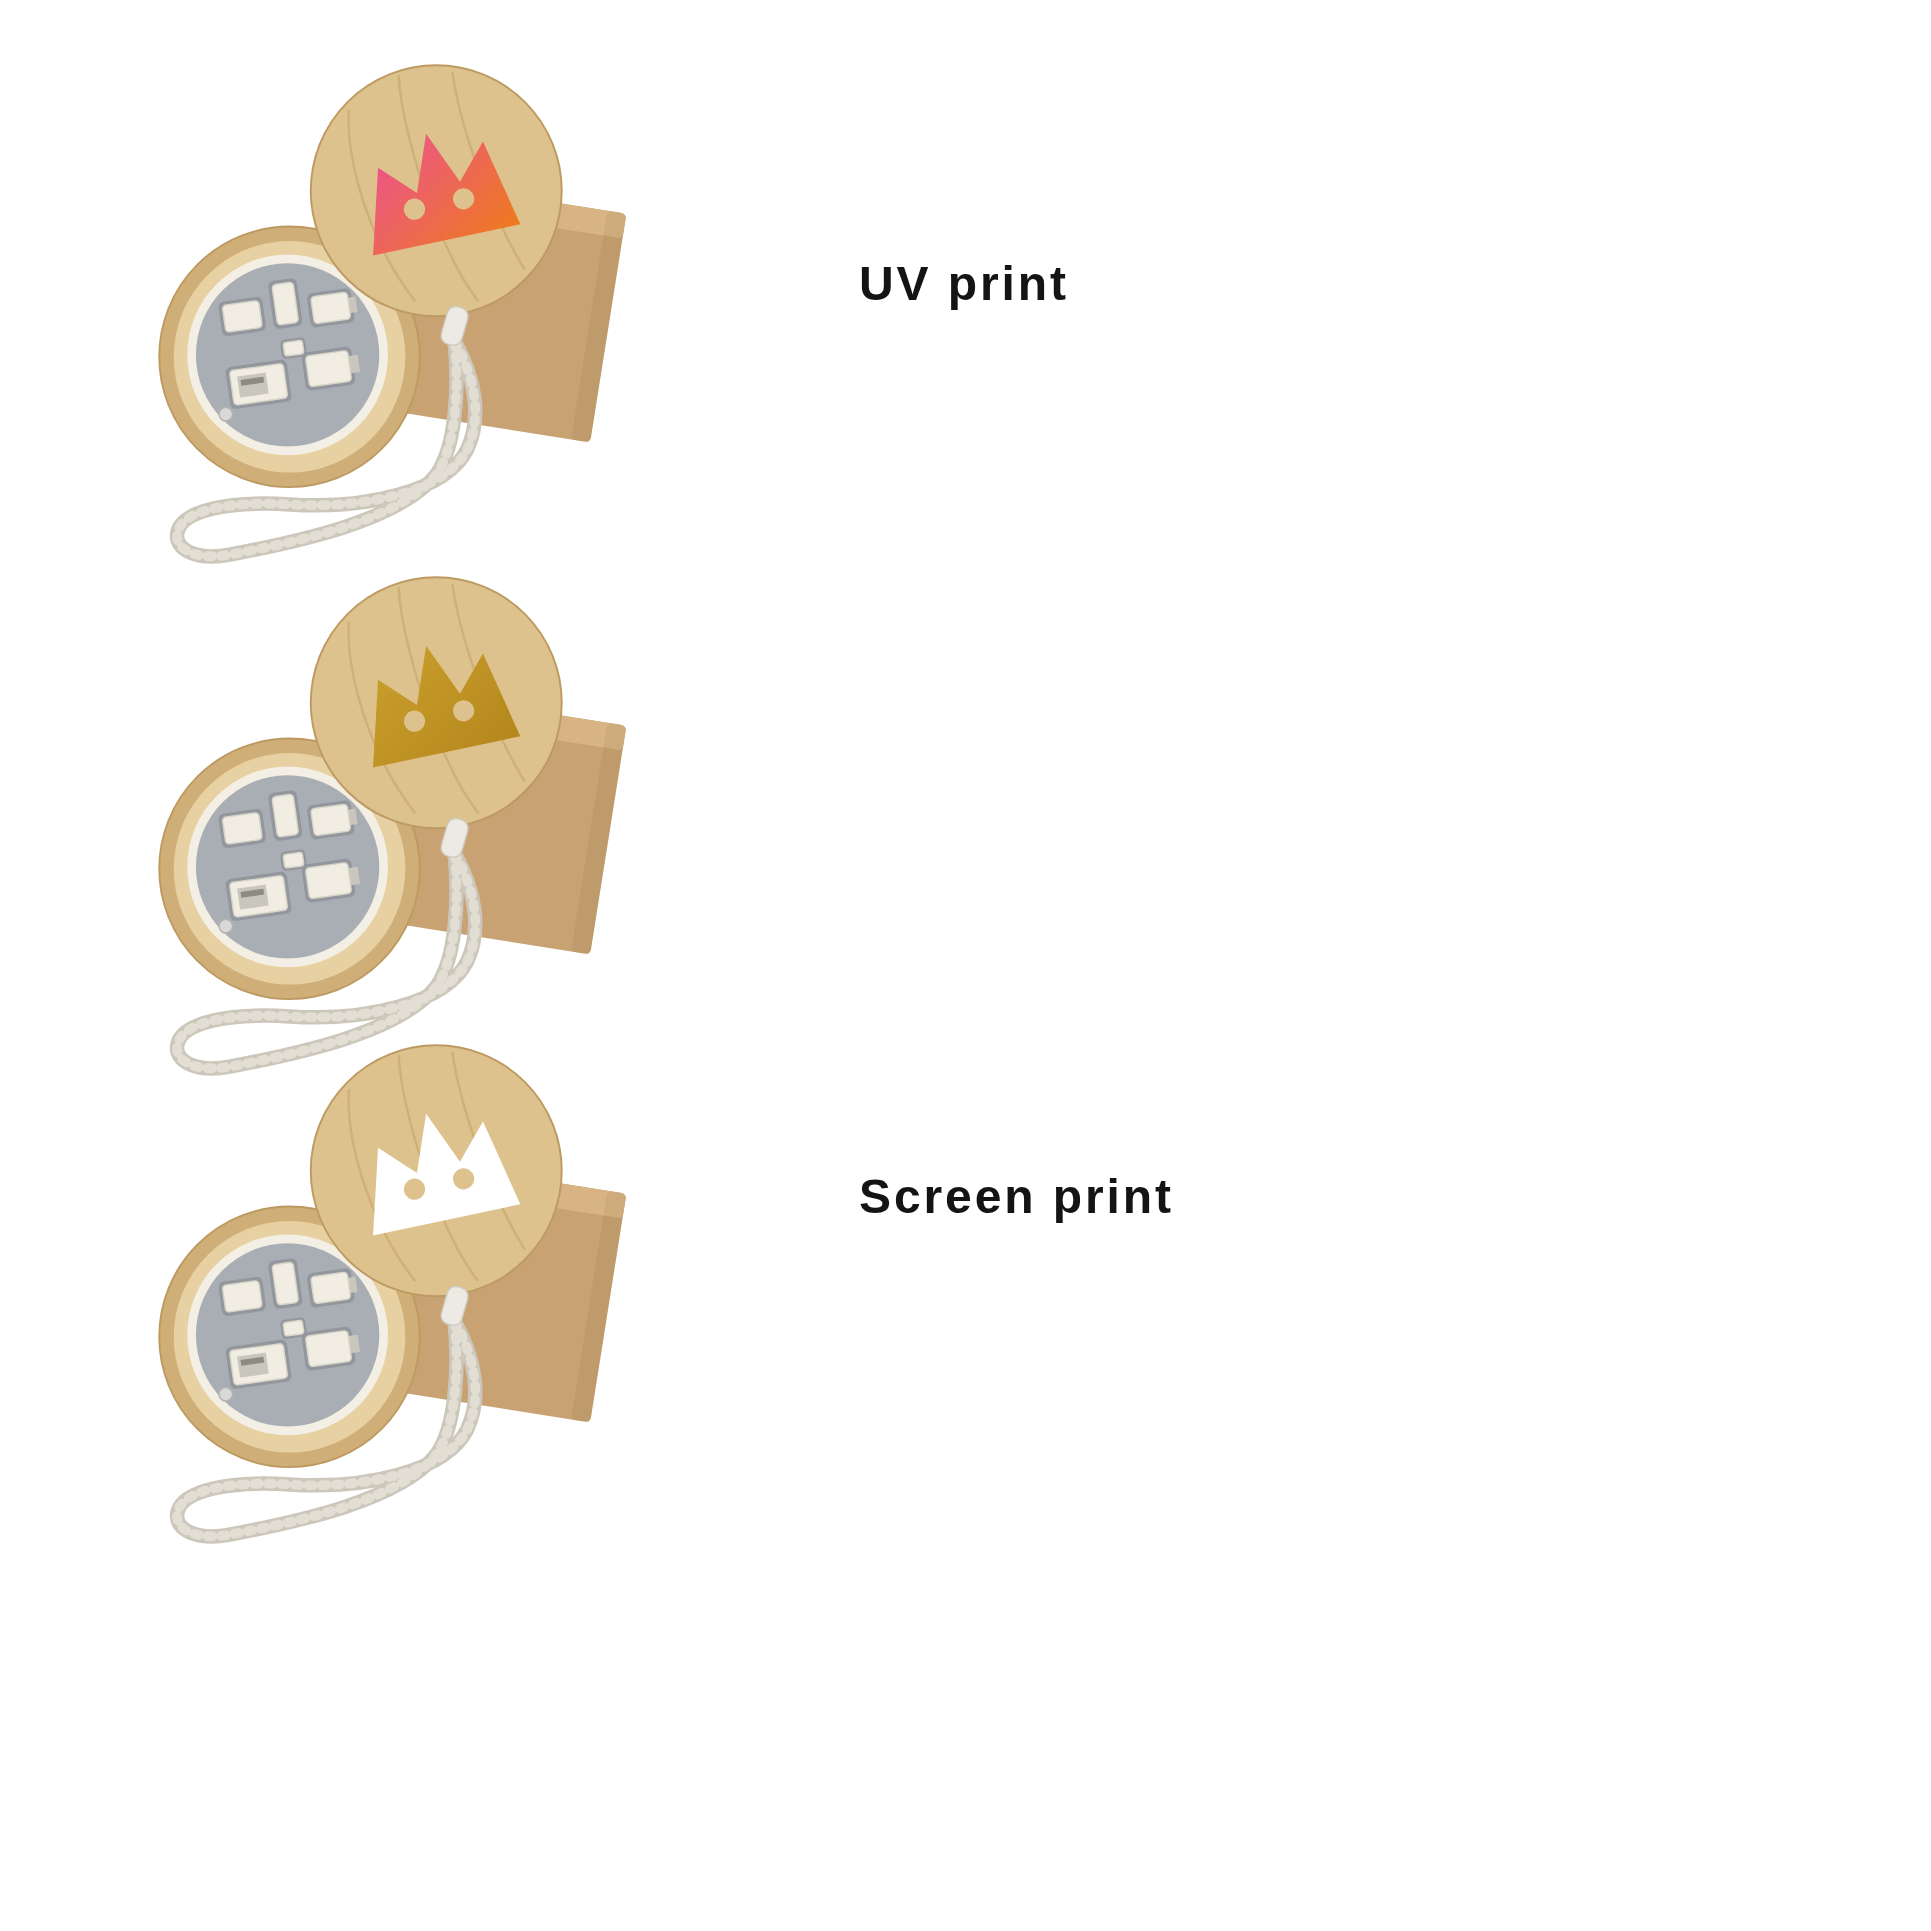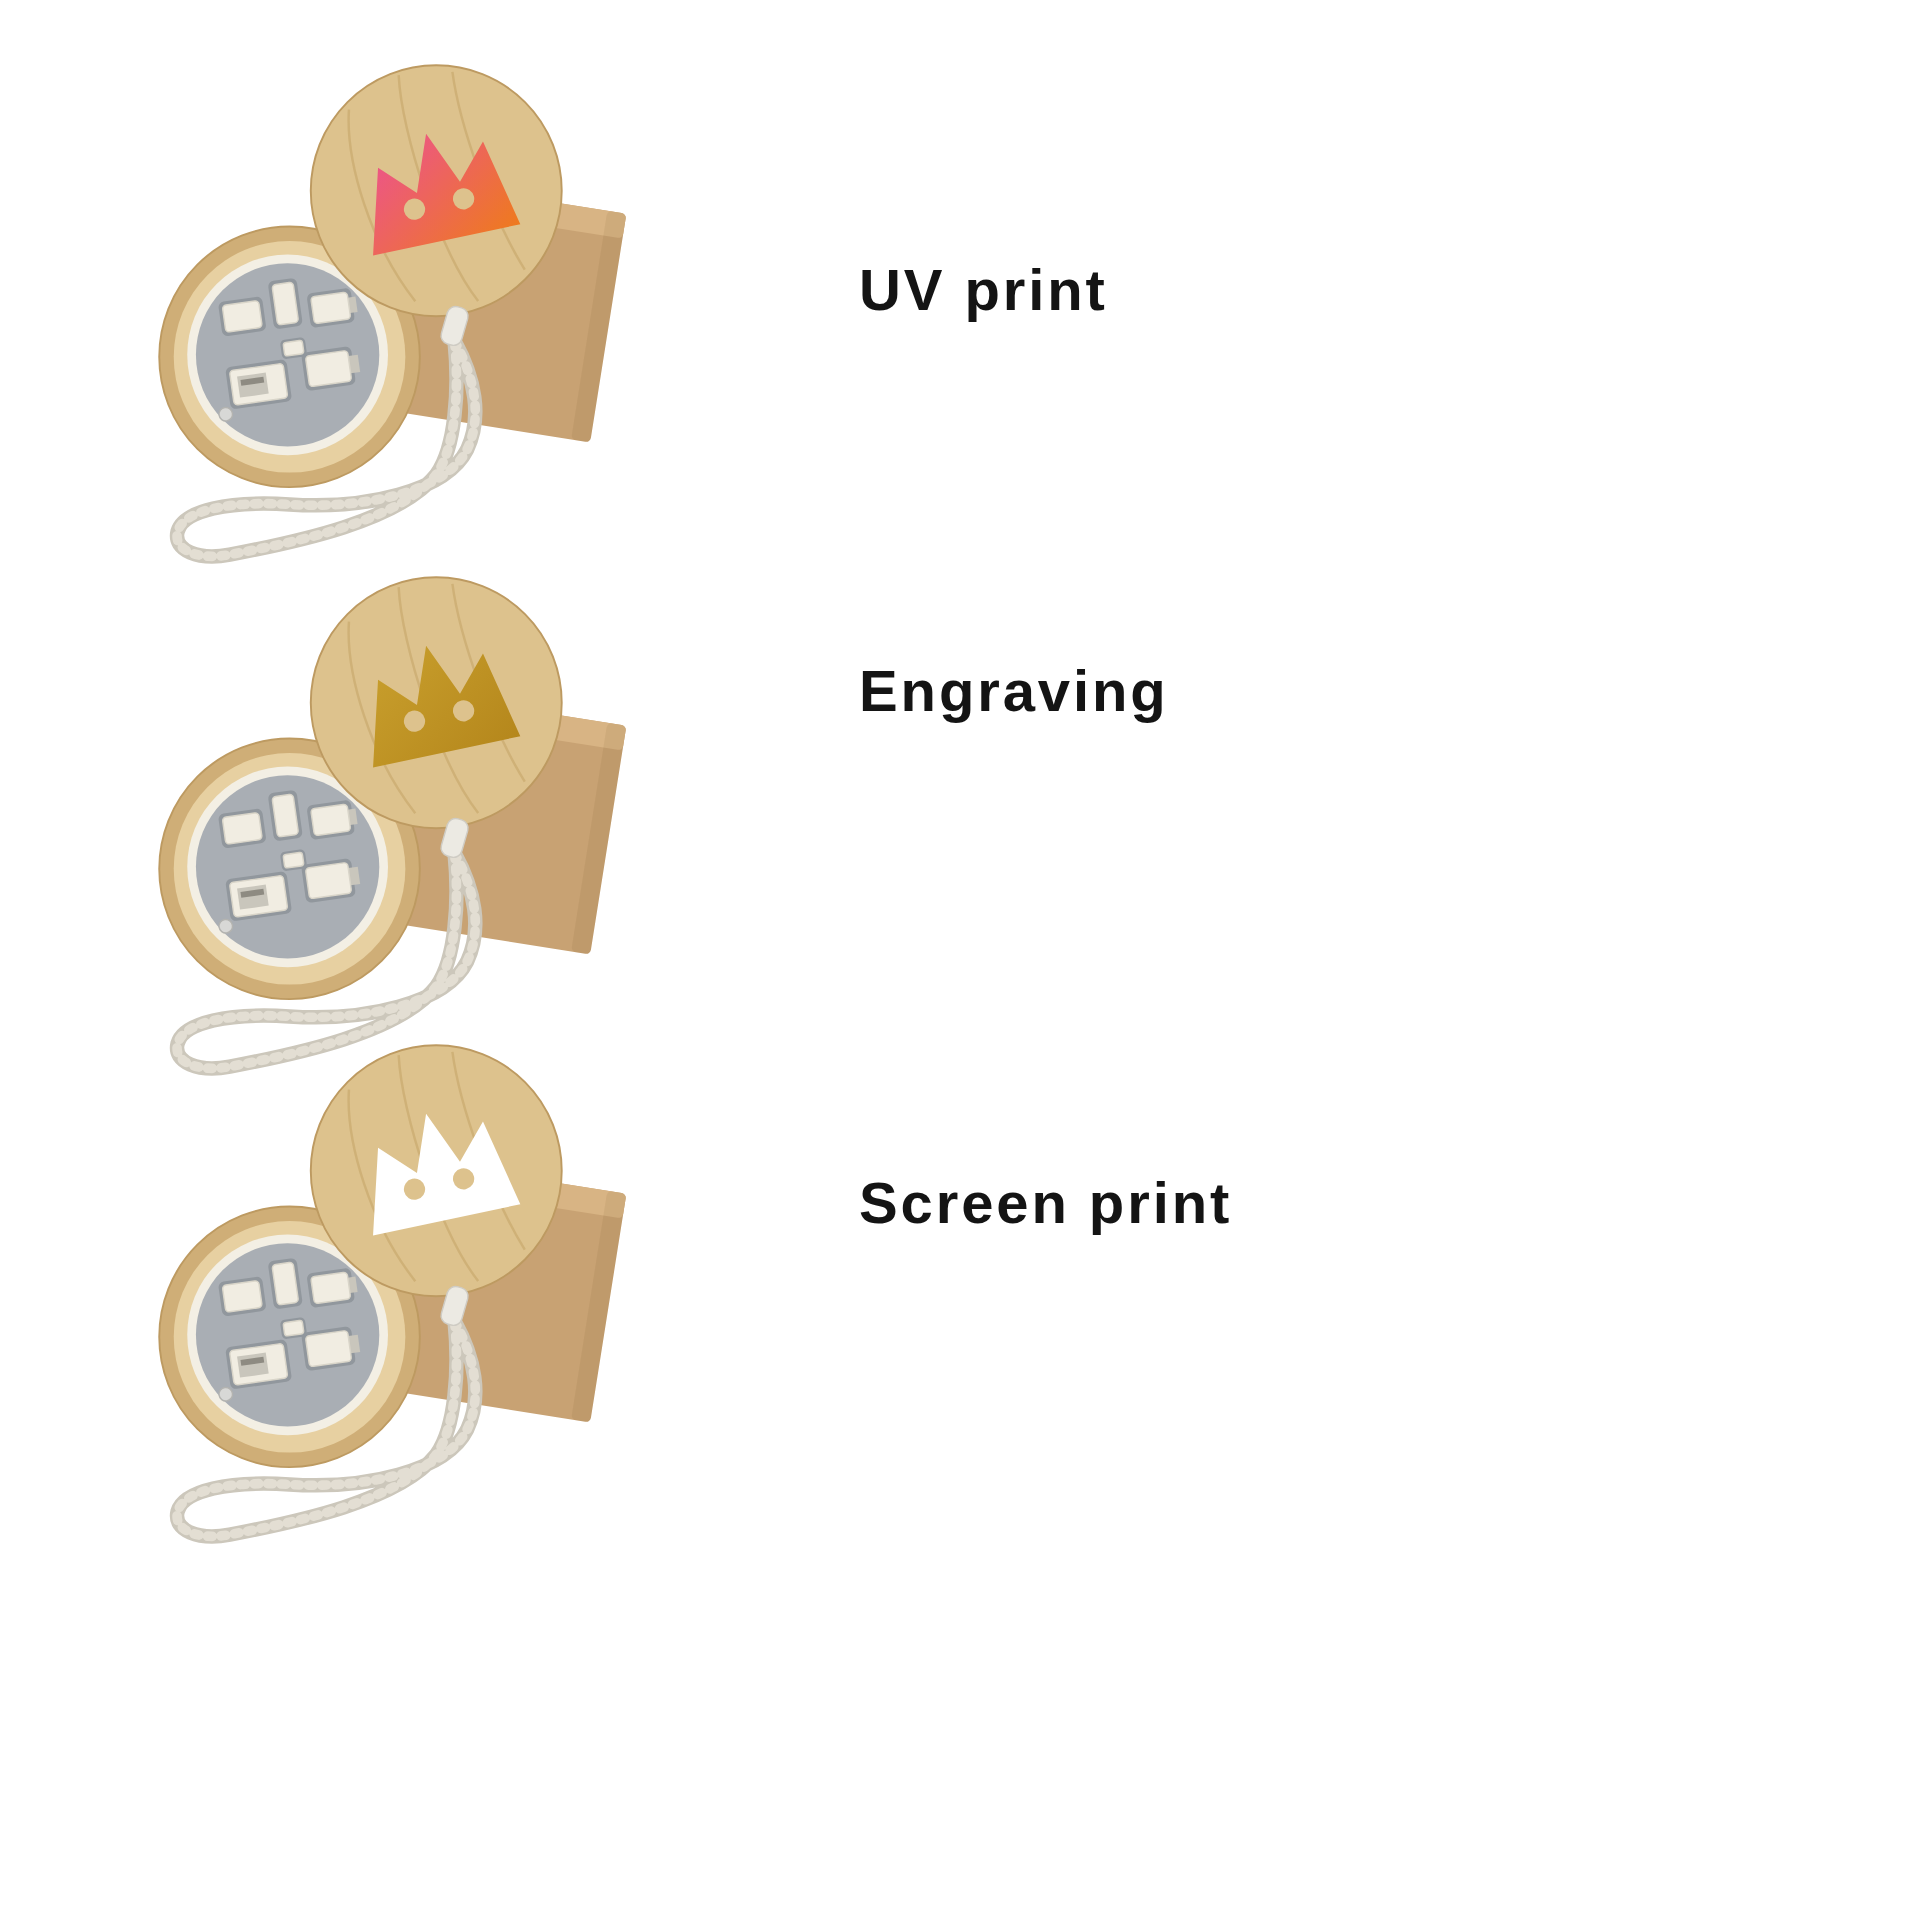--- a/index.html
+++ b/index.html
@@ -7,21 +7,21 @@
     width:1931px;height:1931px;background:#ffffff;position:relative;
     font-family:"Liberation Sans",sans-serif;overflow:hidden;
   }
   .row{position:absolute;left:0;width:1931px;height:637px;}
   #row-0{top:19.3px;}
   #row-1{top:531px;}
   #row-2{top:999px;}
   .product{position:absolute;left:0;top:0;}
   .label{
     position:absolute;left:859px;
-    font-weight:700;font-size:58px;letter-spacing:2.9px;color:#141414;
+    font-weight:700;font-size:48px;letter-spacing:2.9px;color:#141414;
     white-space:nowrap;
   }
   #row-0 .label{top:237px;}
   #row-1 .label{top:126px;}
   #row-2 .label{top:170px;}
 
   
   .box-front{fill:var(--box,#c8a273);}
   .box-top{fill:var(--box_top,#d8b484);}
   .box-shade{fill:rgba(90,60,20,.07);}
@@ -153,21 +153,20 @@
              M-37 14 a11 11 0 1 0 22 0 a11 11 0 1 0 -22 0 Z
              M15 14 a11 11 0 1 0 22 0 a11 11 0 1 0 -22 0 Z"></path>
       </g>
     </g>
     <g>
       <path class="rope" d="M471 334 C492 372 500 412 484 446 C462 490 378 508 300 503 C238 499 190 509 184 531 C179 551 206 561 238 555 C306 542 414 520 452 472 C472 444 476 384 471 334 Z"></path>
       <path class="rope-braid" d="M471 334 C492 372 500 412 484 446 C462 490 378 508 300 503 C238 499 190 509 184 531 C179 551 206 561 238 555 C306 542 414 520 452 472 C472 444 476 384 471 334 Z"></path>
       <rect class="ferrule" x="460" y="298" width="22" height="40" rx="9" transform="rotate(16 471 318)"></rect>
     </g>
   </svg>
-  <div class="label">Engraving</div>
 </section>
 
 <section class="row" id="row-2">
   <svg class="product" width="637" height="637" viewBox="0 0 660 660">
     <defs>
       <linearGradient id="logo-grad-2" x1="0" y1="0" x2="1" y2="1">
         <stop offset="0" stop-color="#ffffff"></stop>
         <stop offset="1" stop-color="#ffffff"></stop>
       </linearGradient>
     </defs>

